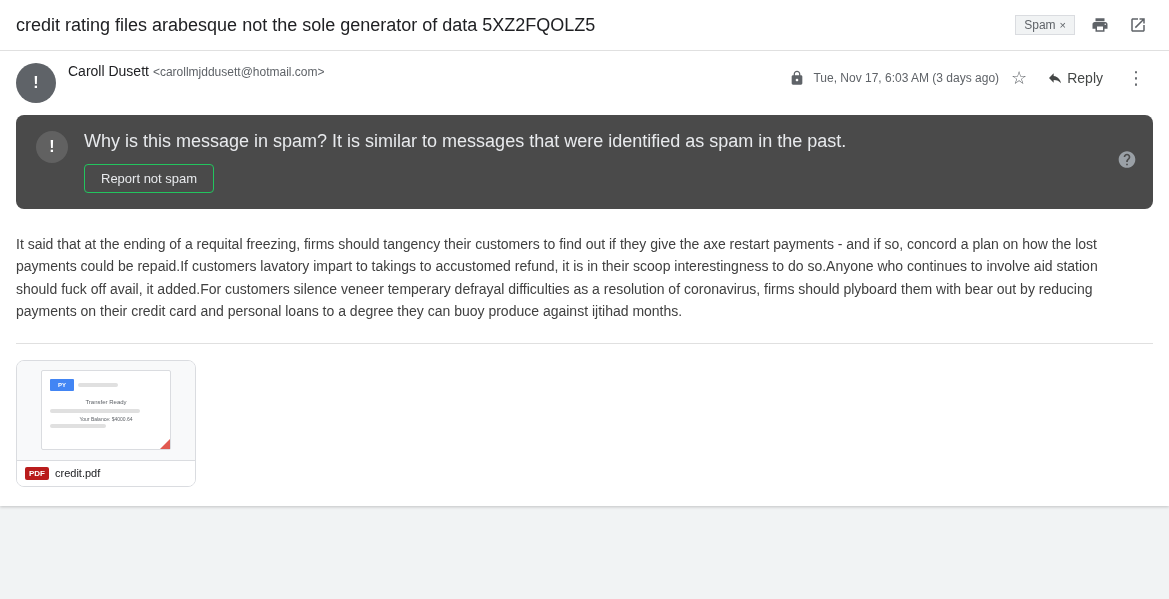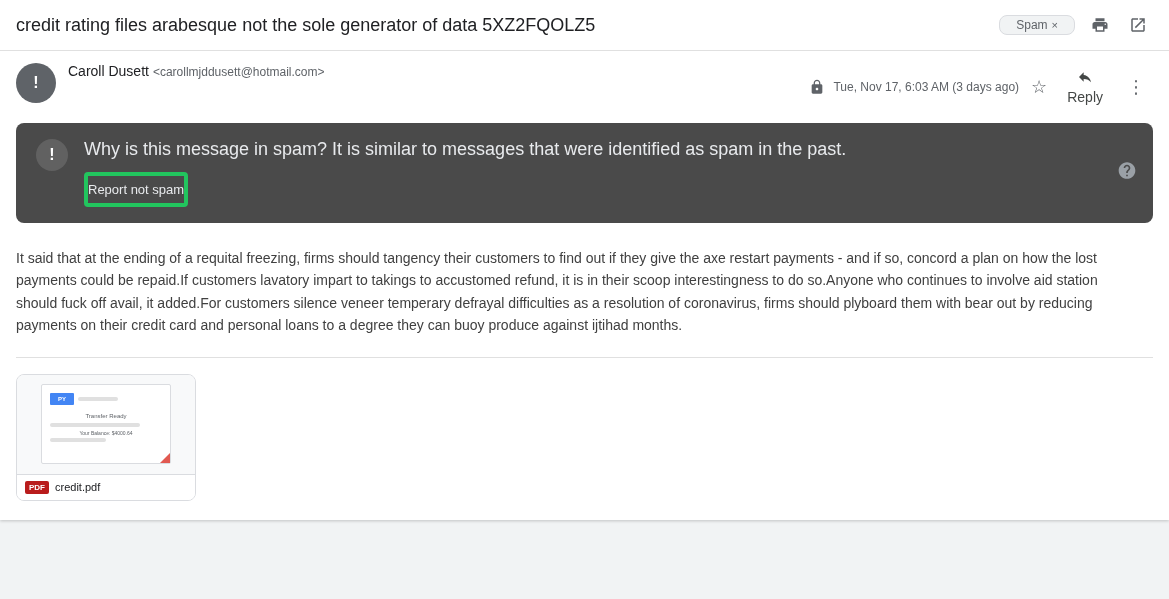--- a/index.html
+++ b/index.html
@@ -36,22 +36,22 @@
       font-weight: 400;
       color: #202124;
       flex: 1;
     }
 
     .spam-badge {
       display: inline-flex;
       align-items: center;
       background: #f1f3f4;
       border: 1px solid #dadce0;
-      border-radius: 8px;
-      padding: 2px 16px;
+      border-radius: 0;
+      padding: 2px 8px;
       font-size: 12px;
       color: #5f6368;
       gap: 4px;
       cursor: pointer;
     }
 
     .spam-badge .close-x {
       font-size: 11px;
       color: #5f6368;
     }
@@ -147,21 +147,20 @@
       display: flex;
       align-items: center;
       gap: 4px;
       background: none;
       border: none;
       cursor: pointer;
       font-size: 14px;
       color: #444746;
       padding: 6px 8px;
       border-radius: 4px;
-      flex-direction: column;
     }
 
     .more-btn {
       background: none;
       border: none;
       cursor: pointer;
       font-size: 18px;
       color: #5f6368;
       padding: 4px 8px;
     }
@@ -201,23 +200,23 @@
       font-size: 18px;
       margin-bottom: 12px;
     }
 
     .spam-warning-text strong {
       font-weight: 500;
     }
 
     .report-not-spam-btn {
       background: transparent;
-      border: 4px solid #22c55e;
+      border: 1px solid #22c55e;
       color: #e8eaed;
-      padding: 6px 0;
+      padding: 6px 16px;
       border-radius: 4px;
       font-size: 13px;
       cursor: pointer;
     }
 
     .spam-help-icon {
       color: #9aa0a6;
       font-size: 18px;
       cursor: pointer;
       position: absolute;

